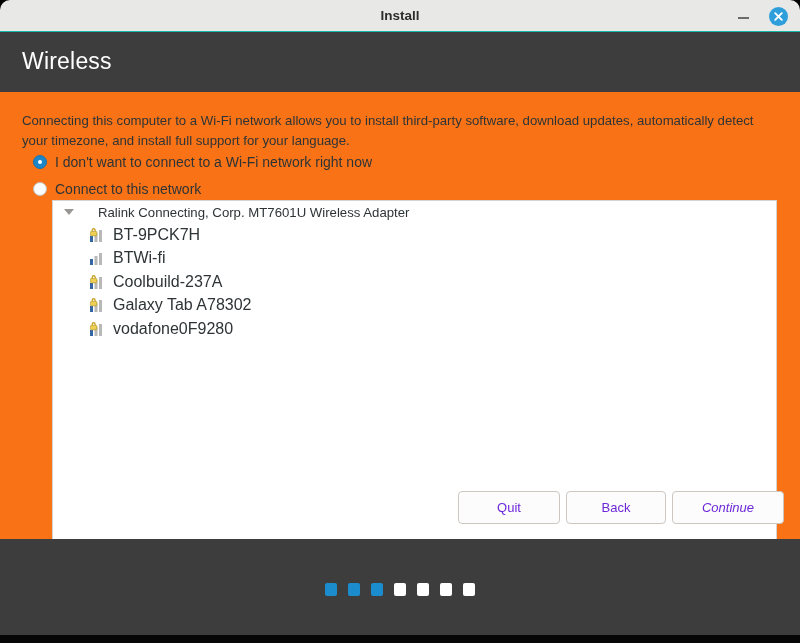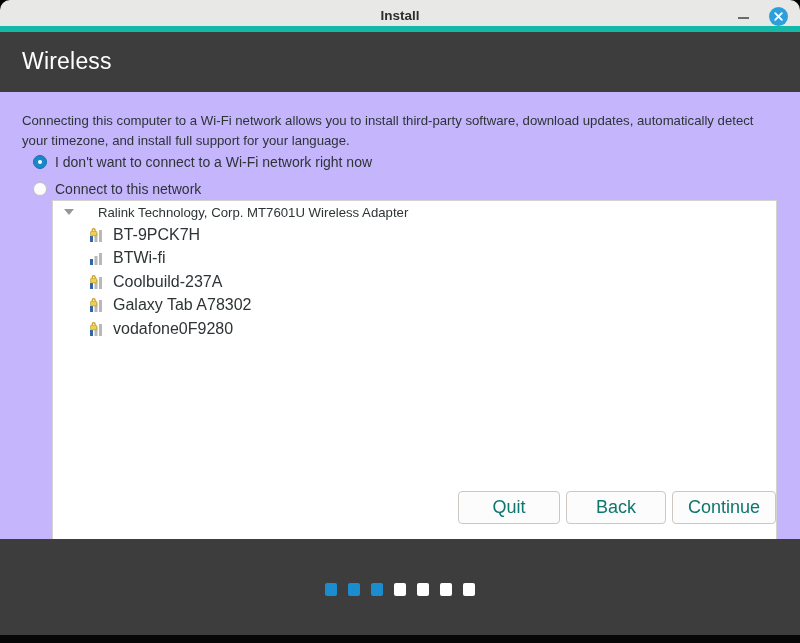--- a/index.html
+++ b/index.html
@@ -21,21 +21,21 @@
   }
   
   .titlebar {
     position: absolute;
     left: 0; top: 0;
     width: 800px;
     height: 32px;
     background: #e8e8e6;
     border-top-left-radius: 10px;
     border-top-right-radius: 10px;
-    border-bottom: 6px solid #14b8a6;
+    border-bottom: 1px solid #14b8a6;
     box-sizing: border-box;
   }
   .titlebar-title {
     position: absolute;
     left: 0; right: 0; top: 0;
     line-height: 31px;
     text-align: center;
     font-size: 13.5px;
     font-weight: bold;
     color: #2c2c2c;
@@ -88,21 +88,21 @@
     color: #ffffff;
     font-weight: normal;
     letter-spacing: 0.2px;
   }
   
   .content {
     position: absolute;
     left: 0; top: 92px;
     width: 800px;
     height: 515px;
-    background: #c4b5fd;
+    background: #f97316;
   }
   .intro {
     position: absolute;
     left: 22px;
     top: 19px;
     width: 752px;
     font-size: 13.2px;
     line-height: 20px;
     color: #2e3436;
   }
@@ -202,29 +202,29 @@
     white-space: nowrap;
   }
   
   .btn {
     position: absolute;
     top: 491px;
     height: 33px;
     background: #fcfcfc;
     border: 1px solid #cdc7c2;
     border-radius: 4px;
-    font-size: 18px;
-    color: #0f766e;
+    font-size: 13px;
+    color: #6d28d9;
     font-family: "Liberation Sans", sans-serif;
     cursor: pointer;
     box-sizing: border-box;
   }
   .btn-quit { left: 458px; width: 102px; }
   .btn-back { left: 566px; width: 100px; }
-  .btn-continue { left: 672px; width: 104px; }
+  .btn-continue { left: 672px; width: 112px; font-style: italic; }
   
   .footer {
     position: absolute;
     left: 0; top: 539px;
     width: 800px;
     height: 96px;
     background: #3d3d3d;
   }
   .dots {
     position: absolute;
@@ -279,21 +279,21 @@
 
     <div class="radio-row second">
       <span class="radio off"></span>
       <span class="radio-label">Connect to this network</span>
     </div>
 
     <div class="netlist">
 
       <div class="adapter-row">
         <span class="expander"></span>
-        <span class="adapter-name">Ralink Technology, Corp. MT7601U Wireless Adapter</span>
+        <span class="adapter-name">Ralink Connecting, Corp. MT7601U Wireless Adapter</span>
       </div>
 
       <div class="net-row">
         <span class="net-icon">
           <svg width="17" height="16" viewBox="0 0 17 16">
             <rect x="1" y="9" width="3" height="6" fill="#3465a4"></rect>
             <rect x="5.5" y="6" width="3" height="9" fill="#b8b8b8"></rect>
             <rect x="10" y="3" width="3" height="12" fill="#b8b8b8"></rect>
             <path d="M2.6 3.2 a2.1 2.1 0 0 1 4.2 0 v1.4 h-1.3 v-1.4 a0.8 0.8 0 0 0 -1.6 0 v1.4 h-1.3 z" fill="#c9a227"></path>
             <rect x="1.6" y="4.4" width="6.2" height="4.4" rx="0.6" fill="#f0cf55" stroke="#b99b20" stroke-width="0.7"></rect>

